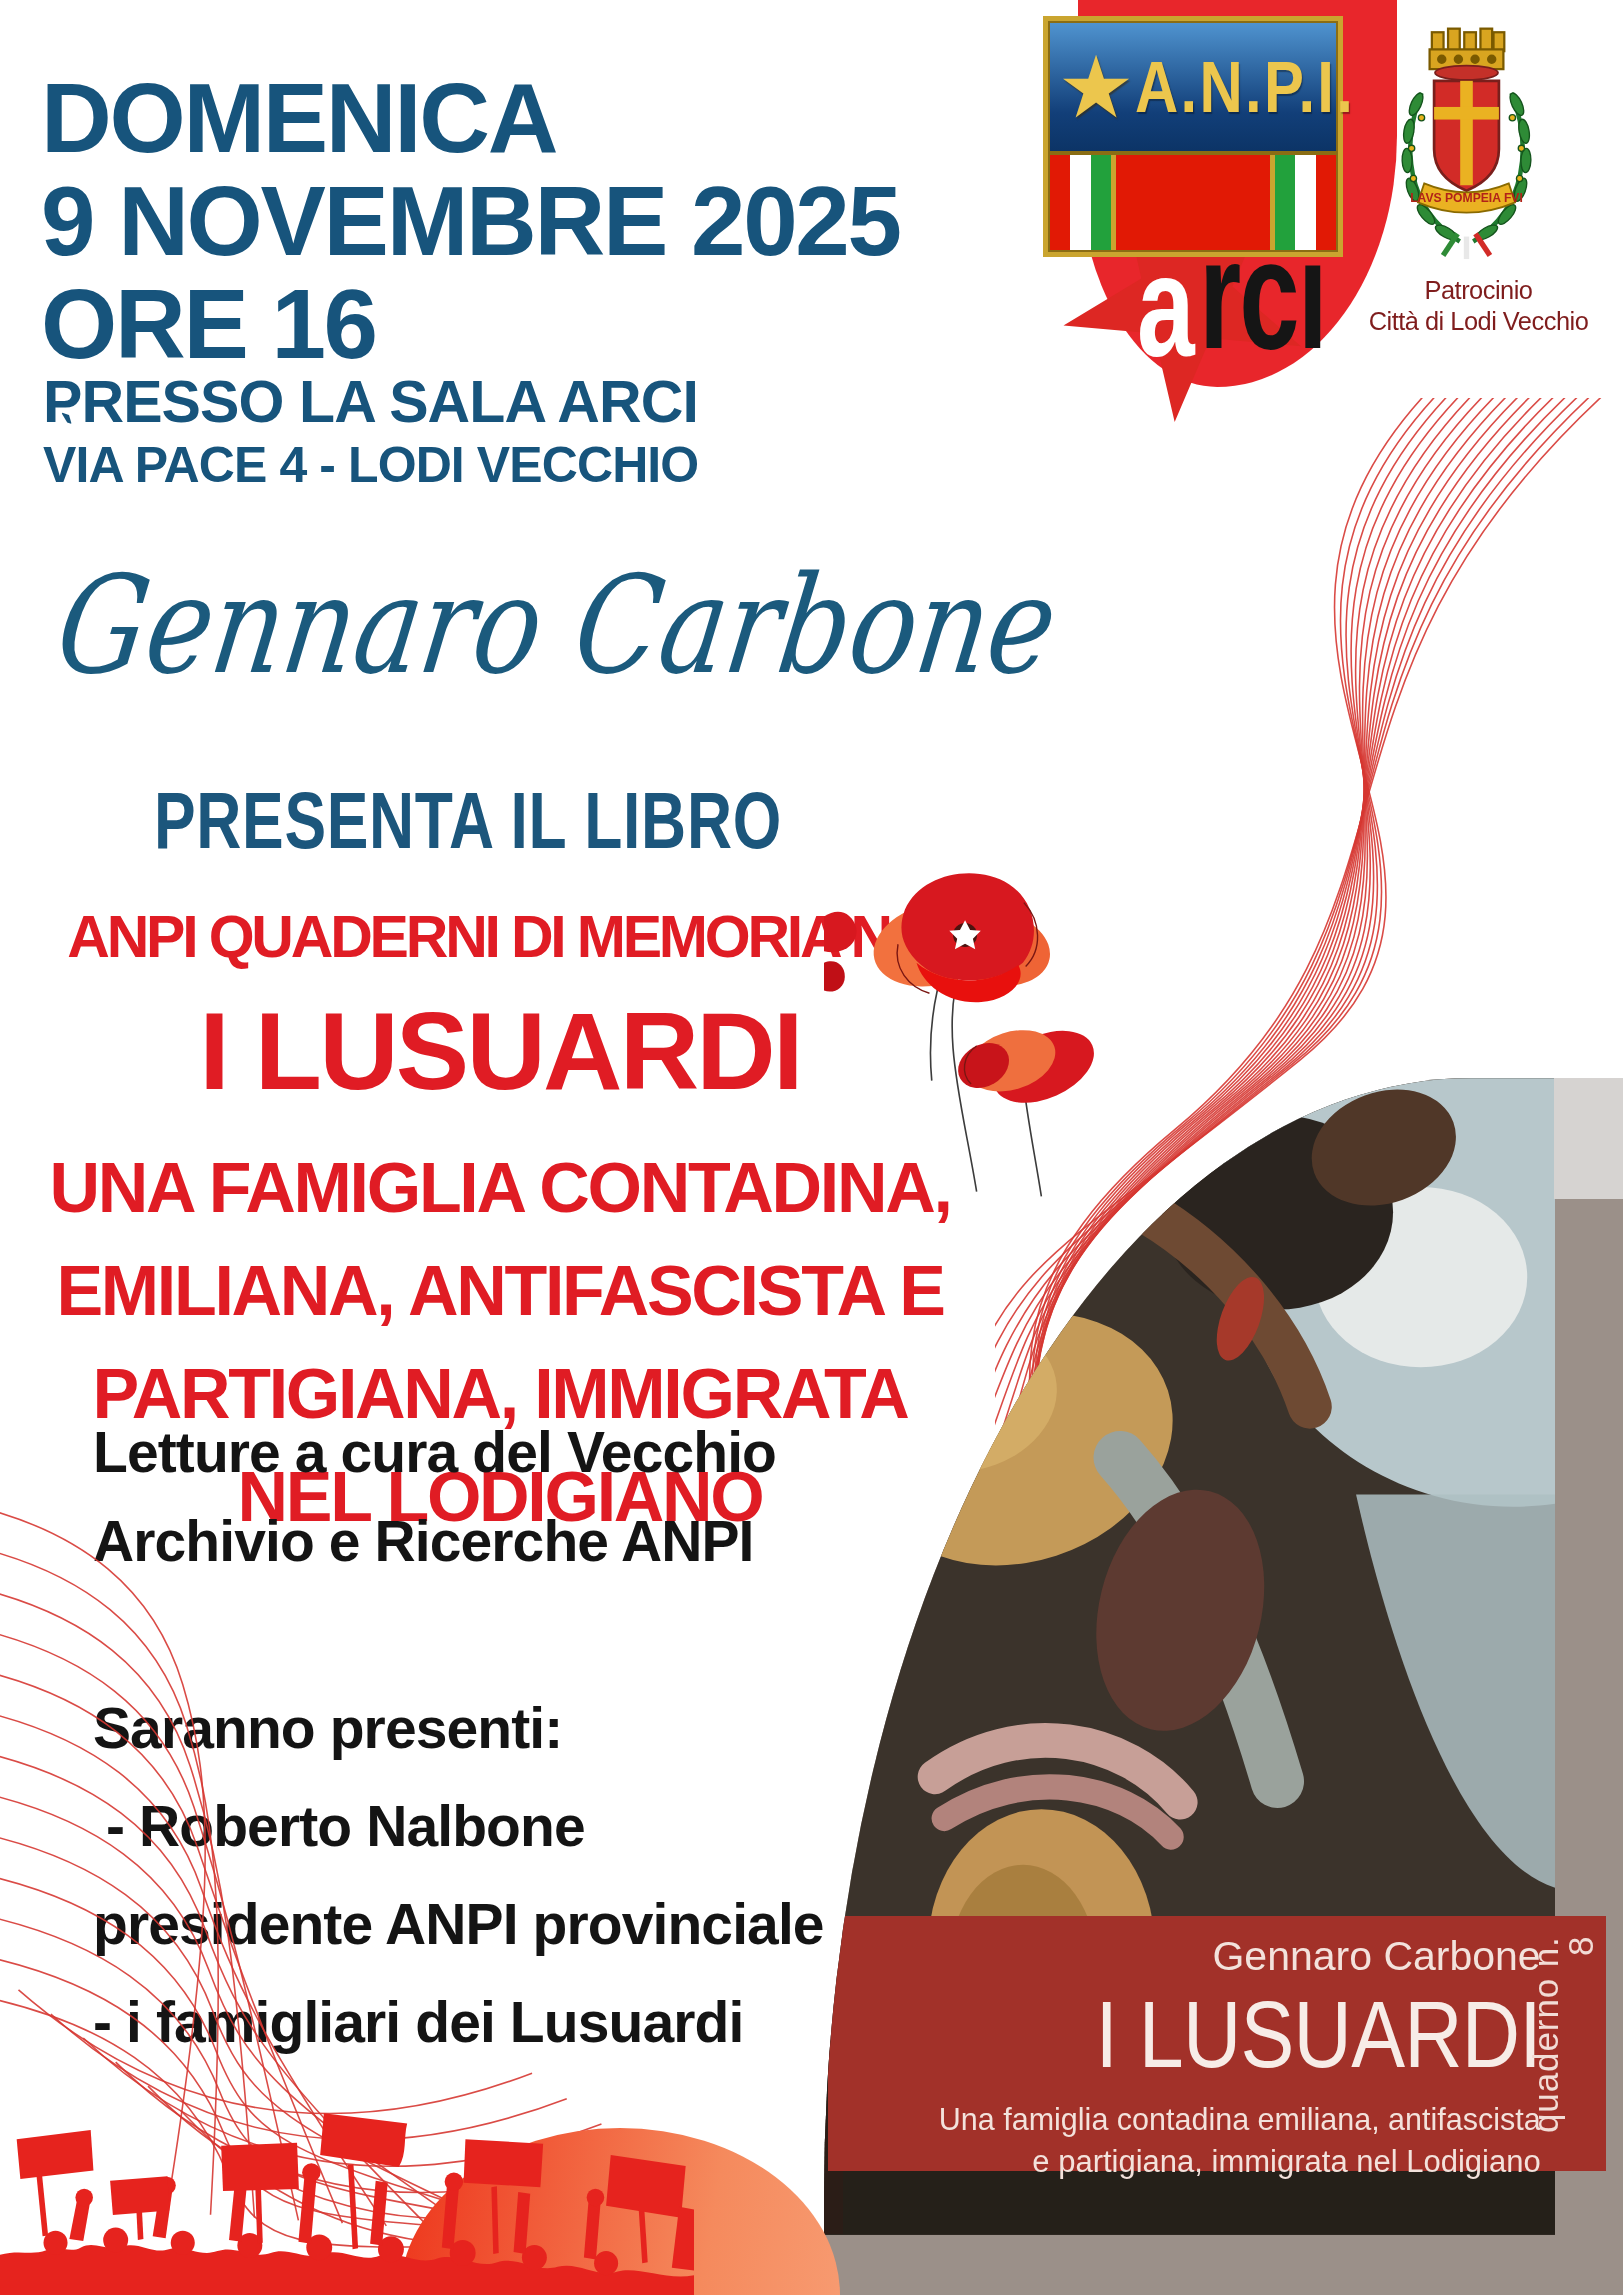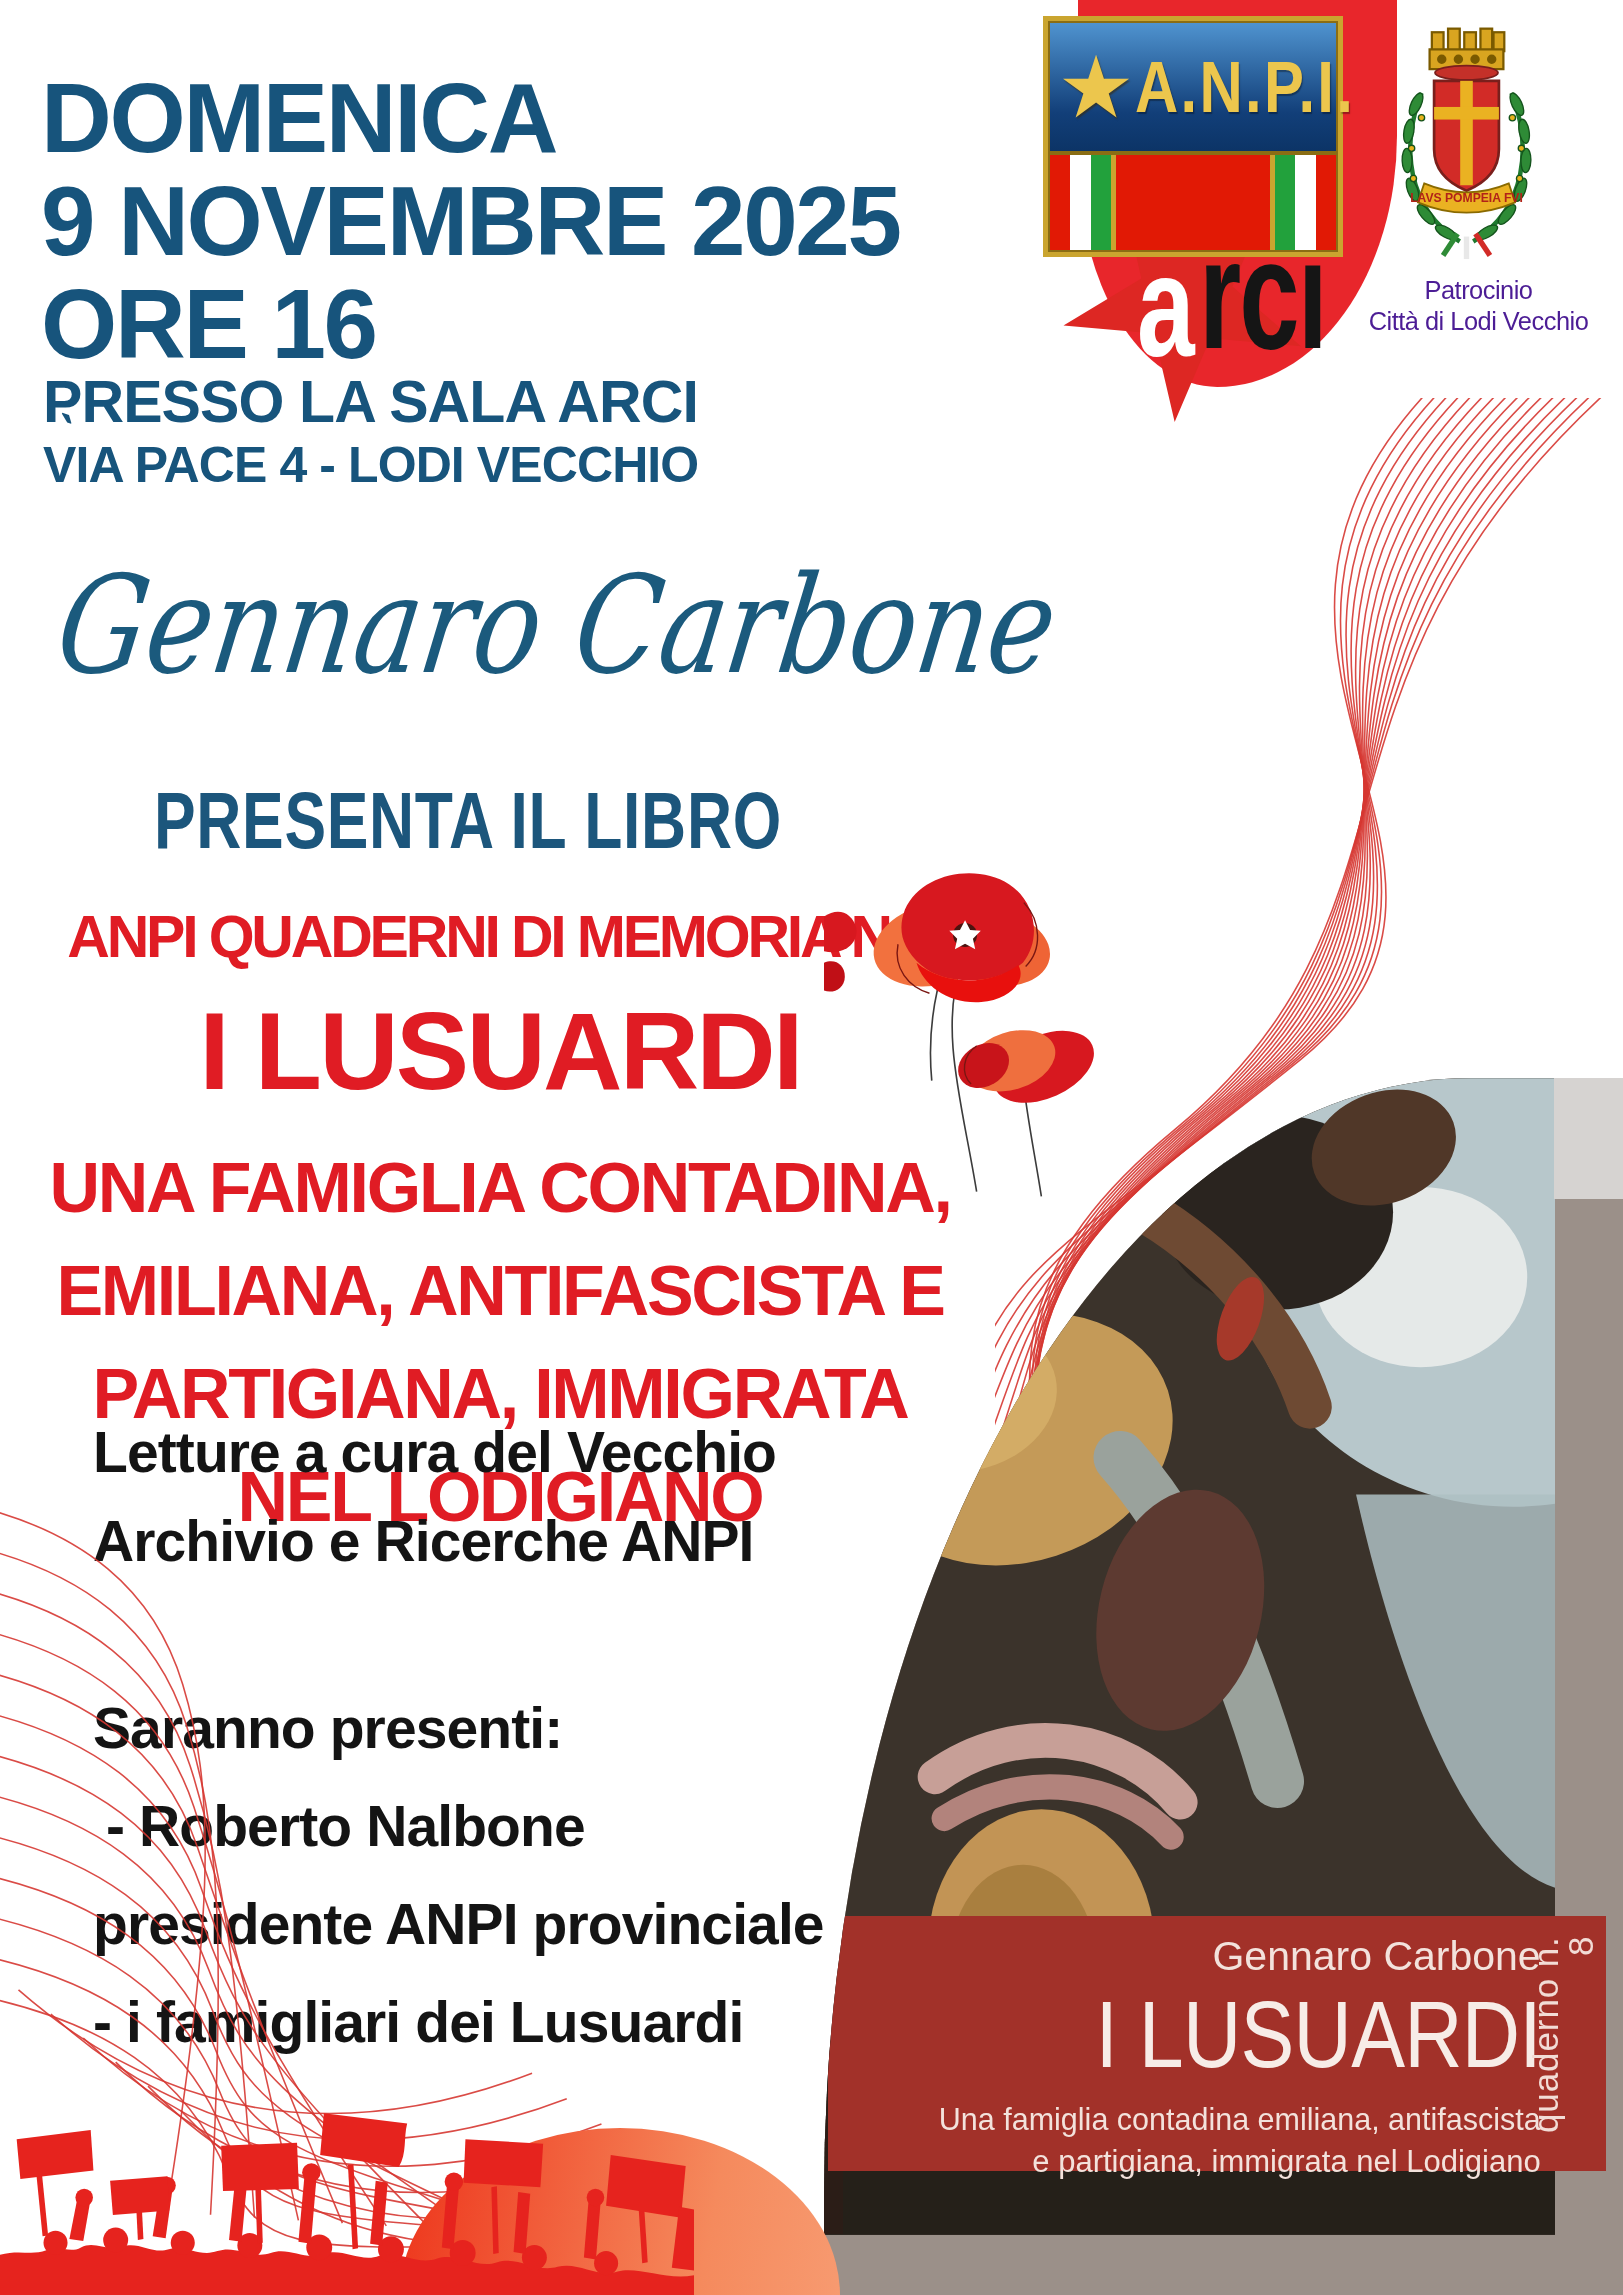--- a/index.html
+++ b/index.html
@@ -49,21 +49,21 @@
   .anpi-flag{height:43%;box-sizing:border-box;border:2.3px solid #8a6d14;
      background:linear-gradient(90deg,#e11905 0 7%,#ffffff 7% 14.5%,#22a13c 14.5% 21.5%,
      #caa52f 21.5% 23%,#e11905 23% 77%,#caa52f 77% 78.5%,#22a13c 78.5% 85.5%,
      #ffffff 85.5% 93%,#e11905 93% 100%);}
   #arci{left:1055px;top:162px;width:315px;height:305px;z-index:2;}
   .arci-a{position:absolute;left:82px;top:73px;font-size:144px;font-weight:bold;color:#ffffff;
           transform:scaleX(.72);transform-origin:left top;}
   .arci-rci{position:absolute;left:144px;top:55px;font-size:155px;font-weight:bold;color:#151515;
           transform:scaleX(.70);transform-origin:left top;letter-spacing:-2.8px;}
   #crest{left:1390px;top:6.5px;width:153px;height:262px;z-index:2;}
-  #patro{left:1349px;top:275px;width:259px;text-align:center;color:#4c1d95;
+  #patro{left:1349px;top:275px;width:259px;text-align:center;color:#7f1d1d;
          font-size:25.4px;line-height:30.5px;letter-spacing:-0.5px;}
   
   #poppies{left:824px;top:847px;z-index:1;}
   
   #photo{left:824px;top:1078px;width:800px;height:1217px;overflow:hidden;background:#9b9089;
          border-top-left-radius:648px 1120px;z-index:2;}
   #graytop{position:absolute;right:0;top:0;width:70px;height:121px;background:#d6d3d1;}
   #paint{position:absolute;left:0;top:0;}
   #spine{position:absolute;left:0;top:763px;width:19.4px;height:393px;background:rgba(55,25,20,.38);}
   #band{position:absolute;left:3.7px;top:838px;width:778px;height:255px;background:#a23129;

